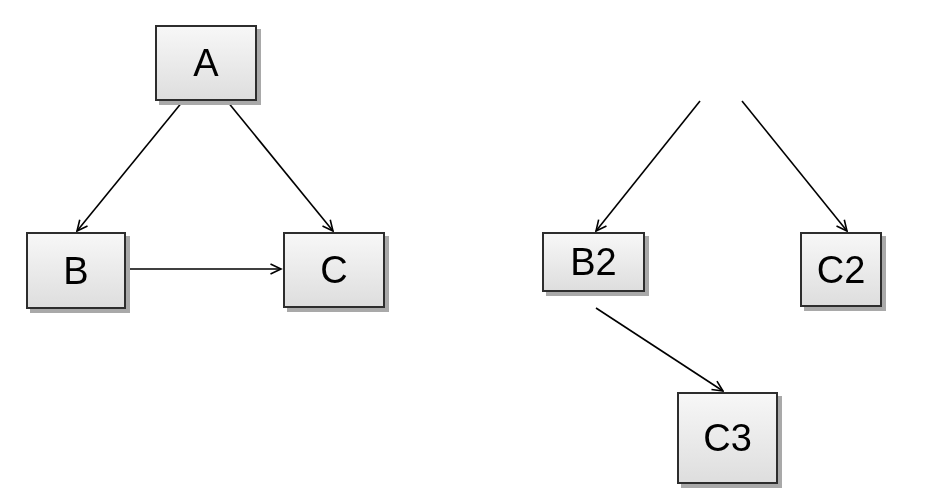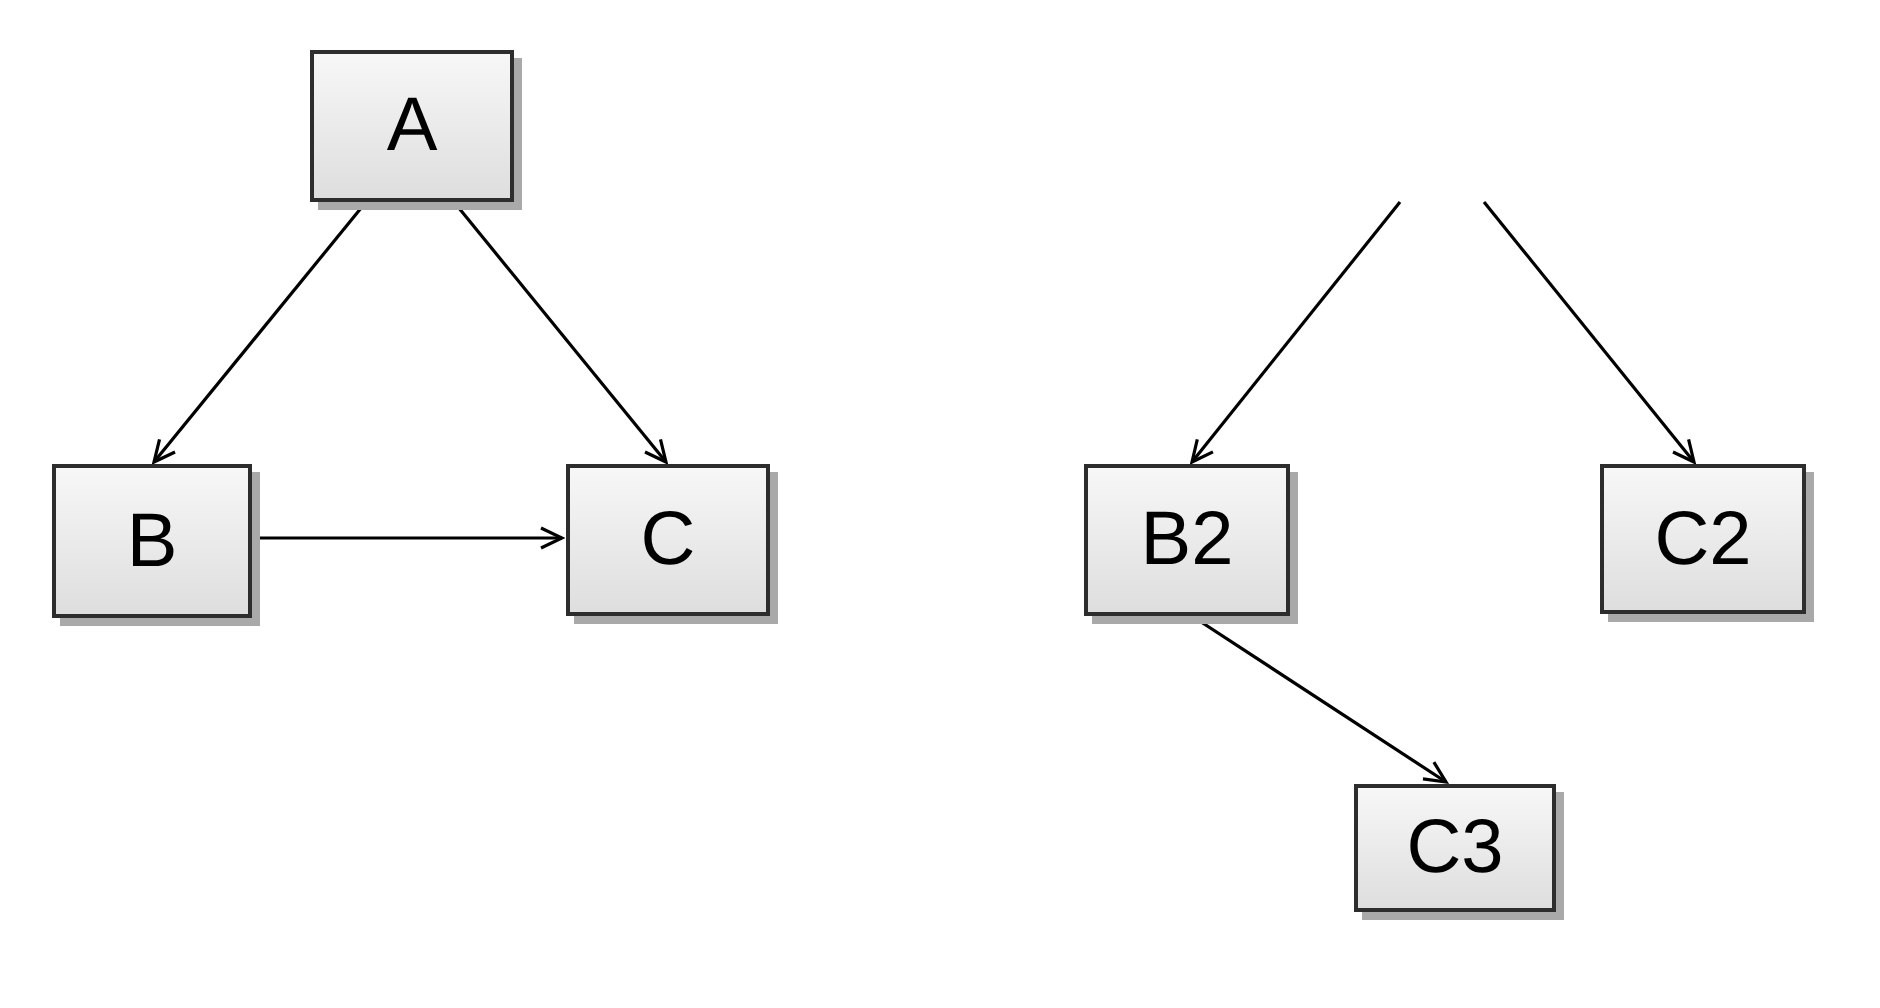--- a/index.html
+++ b/index.html
@@ -58,22 +58,22 @@
     </svg>
 <div class="node" style="left: 155px; top: 25px; width: 102px; height: 76px;">
       <span class="node-label">A</span>
     </div>
     <div class="node" style="left: 26px; top: 232px; width: 100px; height: 77px;">
       <span class="node-label">B</span>
     </div>
     <div class="node" style="left: 283px; top: 232px; width: 102px; height: 76px;">
       <span class="node-label">C</span>
     </div>
-    <div class="node" style="left: 542px; top: 232px; width: 103px; height: 76px;">
+    <div class="node" style="left: 542px; top: 232px; width: 103px; height: 60px;">
       <span class="node-label">B2</span>
     </div>
-    <div class="node" style="left: 800px; top: 232px; width: 103px; height: 75px; text-align: right;">
+    <div class="node" style="left: 800px; top: 232px; width: 82px; height: 75px; text-align: right;">
       <span class="node-label">C2</span>
     </div>
-    <div class="node" style="left: 677px; top: 392px; width: 101px; height: 64px;">
+    <div class="node" style="left: 677px; top: 392px; width: 101px; height: 92px;">
       <span class="node-label">C3</span>
     </div>
   </div>
 
 </body></html>

